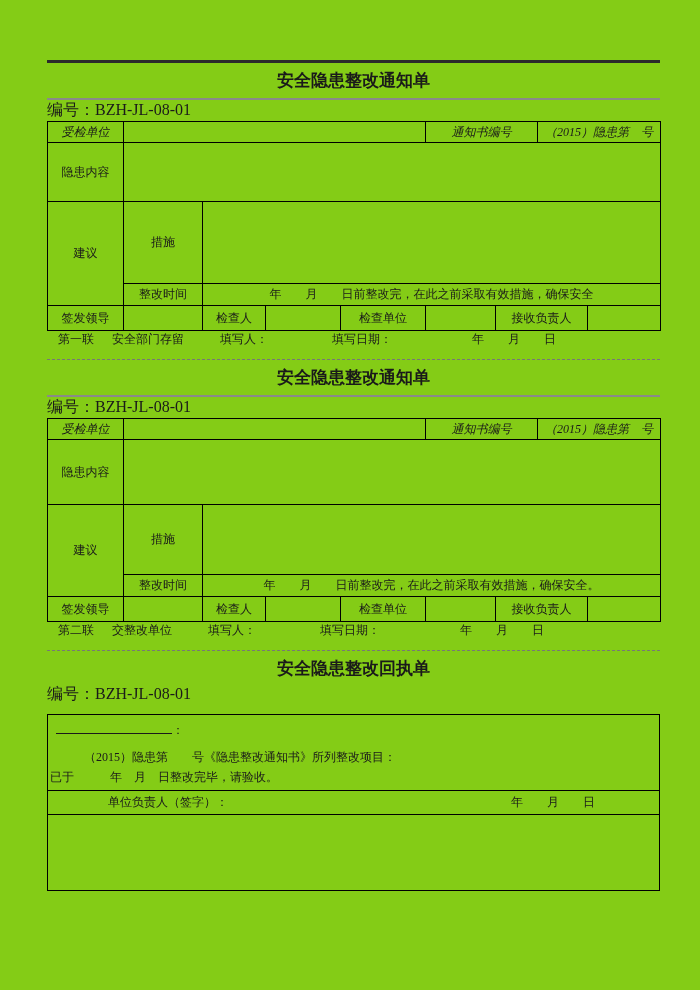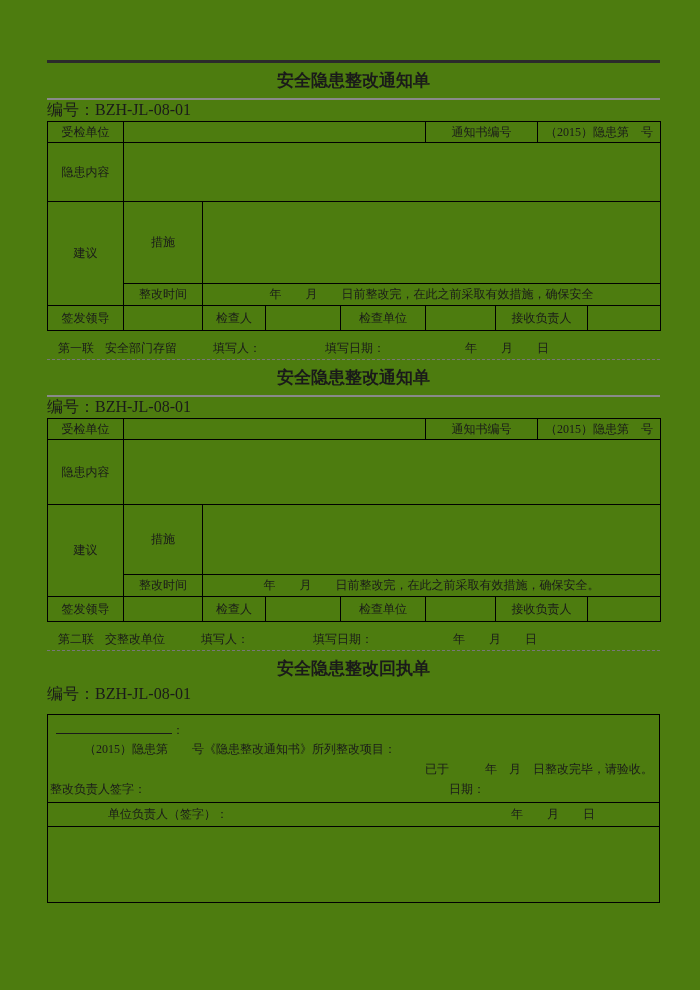--- a/index.html
+++ b/index.html
@@ -1,51 +1,51 @@
 <!DOCTYPE html>
 <html><head>
 <meta charset="utf-8">
 <style>
   html,body { margin:0; padding:0; background:#ffffff; }
   .page {
-    position:relative; width:700px; height:990px; background:#4d7c0f;
+    position:relative; width:700px; height:990px; background:#84cc16;
     box-sizing:border-box; padding:60px 40px 0 47px; overflow:hidden;
     font-family:"Liberation Serif","DejaVu Serif",serif;
     color:#1a1a1a;
   }
   .rule-thick { border:none; border-top:3px solid #2b2b2b; height:0; }
   .doc-title { font-size:17px; line-height:24px; font-weight:700; text-align:center; margin:6px 0 5px 0; }
   .rule-thin  { border:none; border-top:2px solid #8a8a8a; height:0; }
   .code-line  { font-size:16px; line-height:16px; margin:2px 0 3px 0; }
   .dashed-rule { border:none; border-top:1px dashed #777; height:0; margin:2px 0 5px 0; }
 
   table.form-table { border-collapse:collapse; table-layout:fixed; width:613px; font-size:12px; }
   table.form-table { border:1.5px solid #000; }
   table.form-table td { border:1px solid #000; text-align:center; vertical-align:middle; padding:0 2px; overflow:hidden; }
-  tr.h-r1 { height:21px; }
+  tr.h-r1 { height:21px;font-style:italic; }
   tr.h-r2 { height:59px; }
   tr.h-r3 { height:82px; }
   tr.h-r4 { height:22px; }
   tr.h-r5 { height:25px; }
   table.t2 tr.h-r2 { height:65px; }
   table.t2 tr.h-r3 { height:70px; }
 
-  .copy-footer { display:flex; align-items:flex-end; height:26px; font-size:12px; white-space:nowrap; }
+  .copy-footer { display:flex; align-items:flex-start; height:26px; font-size:12px; white-space:nowrap; }
   .cf-copy   { margin-left:11px; }
-  .cf-holder { margin-left:11px; }
+  .cf-holder { margin-left:18px; }
   .cf-filler { margin-left:36px; }
   .cf-date   { margin-left:64px; }
   .cf-ymd    { margin-left:80px; }
 
   .receipt-box { width:613px; box-sizing:border-box; border:1.5px solid #000; font-size:12px; margin-top:12px; }
   .rb-top { padding:5px 6px 3px 2px; }
   .rb-line1 { height:19px; line-height:19px; padding-left:6px; }
   .blank-underline { display:inline-block; width:116px; height:13px; border-bottom:1px solid #1a1a1a; vertical-align:baseline; }
-  .rb-line2 { height:20px; line-height:20px; padding-left:34px; }
-  .rb-line3 { height:20px; line-height:20px;text-align:right; }
+  .rb-line2 { height:20px; line-height:20px; padding-left:34px;margin-top:8px; }
+  .rb-line3 { height:20px; line-height:20px; }
   .rb-line4 { height:20px; line-height:20px; white-space:nowrap; }
   .rb-date  { margin-left:300px; }
   .rb-sign-row { border-top:1px solid #000; border-bottom:1px solid #000; height:23px; display:flex; align-items:center; padding-left:60px; white-space:nowrap; }
   .rb-sign-ymd { margin-left:283px; }
   .rb-measures { display:flex; height:75px; }
   .rb-measures-label { width:103px; box-sizing:border-box; border-right:1px solid #000; display:flex; align-items:center; justify-content:center; text-align:center; padding:2px 1px; line-height:20px; }
   .rb-measures-value { flex:1; }
 </style>
 </head>
 <body>
@@ -177,24 +177,20 @@
     <div class="doc-title">安全隐患整改回执单</div>
     <div class="code-line">编号：BZH-JL-08-01</div>
 
     <div class="receipt-box">
       <div class="rb-top">
         <div class="rb-line1">
           <span class="blank-underline"></span><span>：</span>
         </div>
         <div class="rb-line2">（2015）隐患第　　号《隐患整改通知书》所列整改项目：</div>
         <div class="rb-line3">已于　　　年　月　日整改完毕，请验收。</div>
-        <div class="rb-line4">
-          <span>整改负责人签字：</span>
-          <span class="rb-date">日期：</span>
-        </div>
       </div>
       <div class="rb-sign-row">
         <span>单位负责人（签字）：</span>
         <span class="rb-sign-ymd">年　　月　　日</span>
       </div>
       <div class="rb-measures">
         <div class="rb-measures-value"></div>
       </div>
     </div>
   </div>

